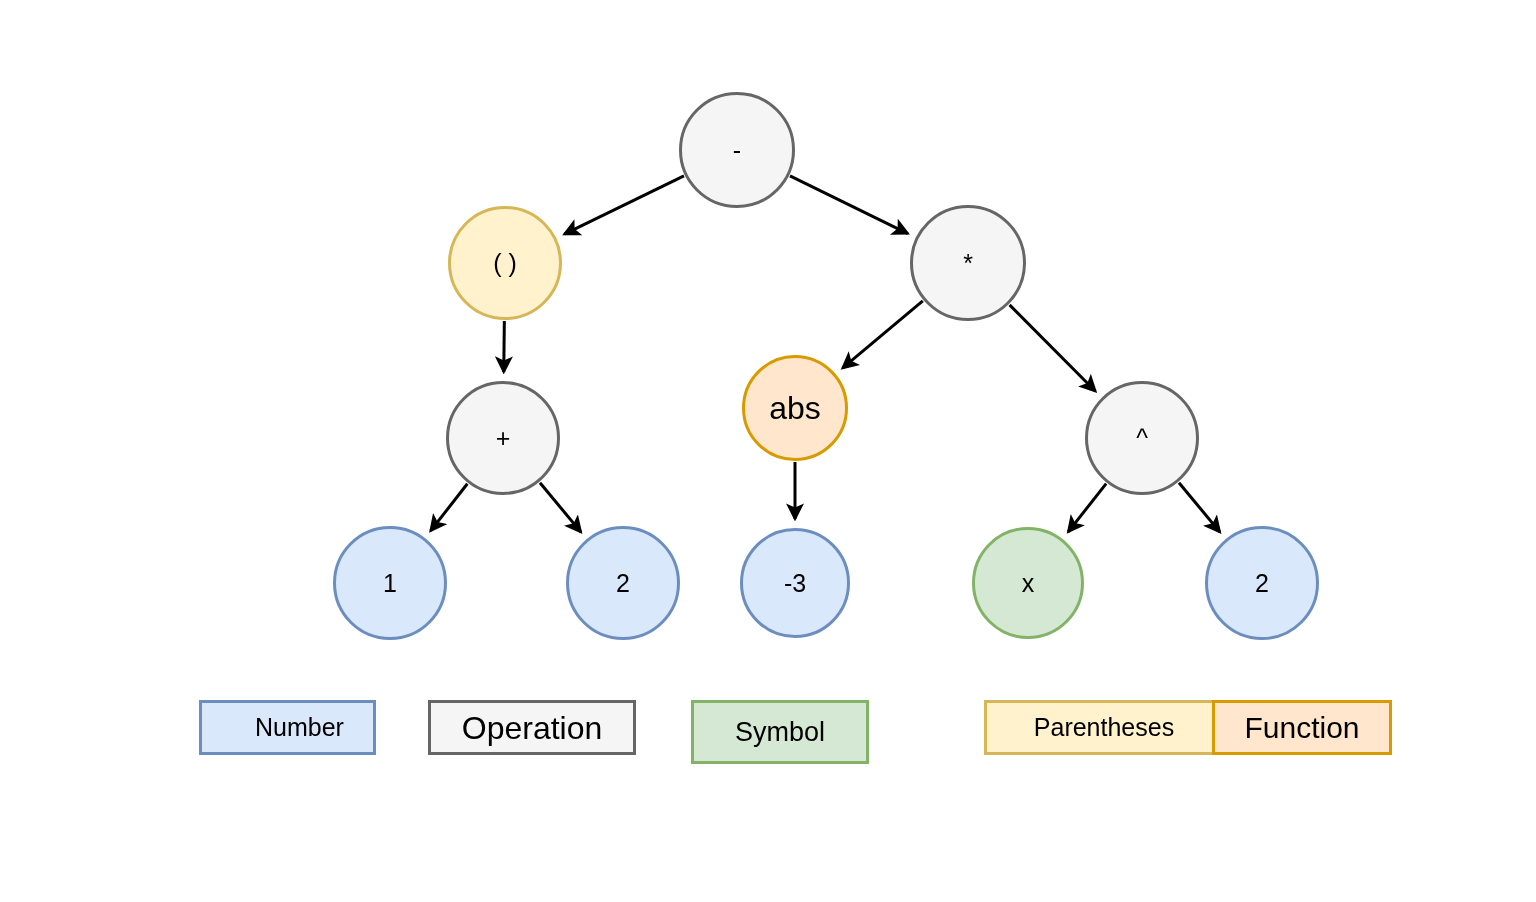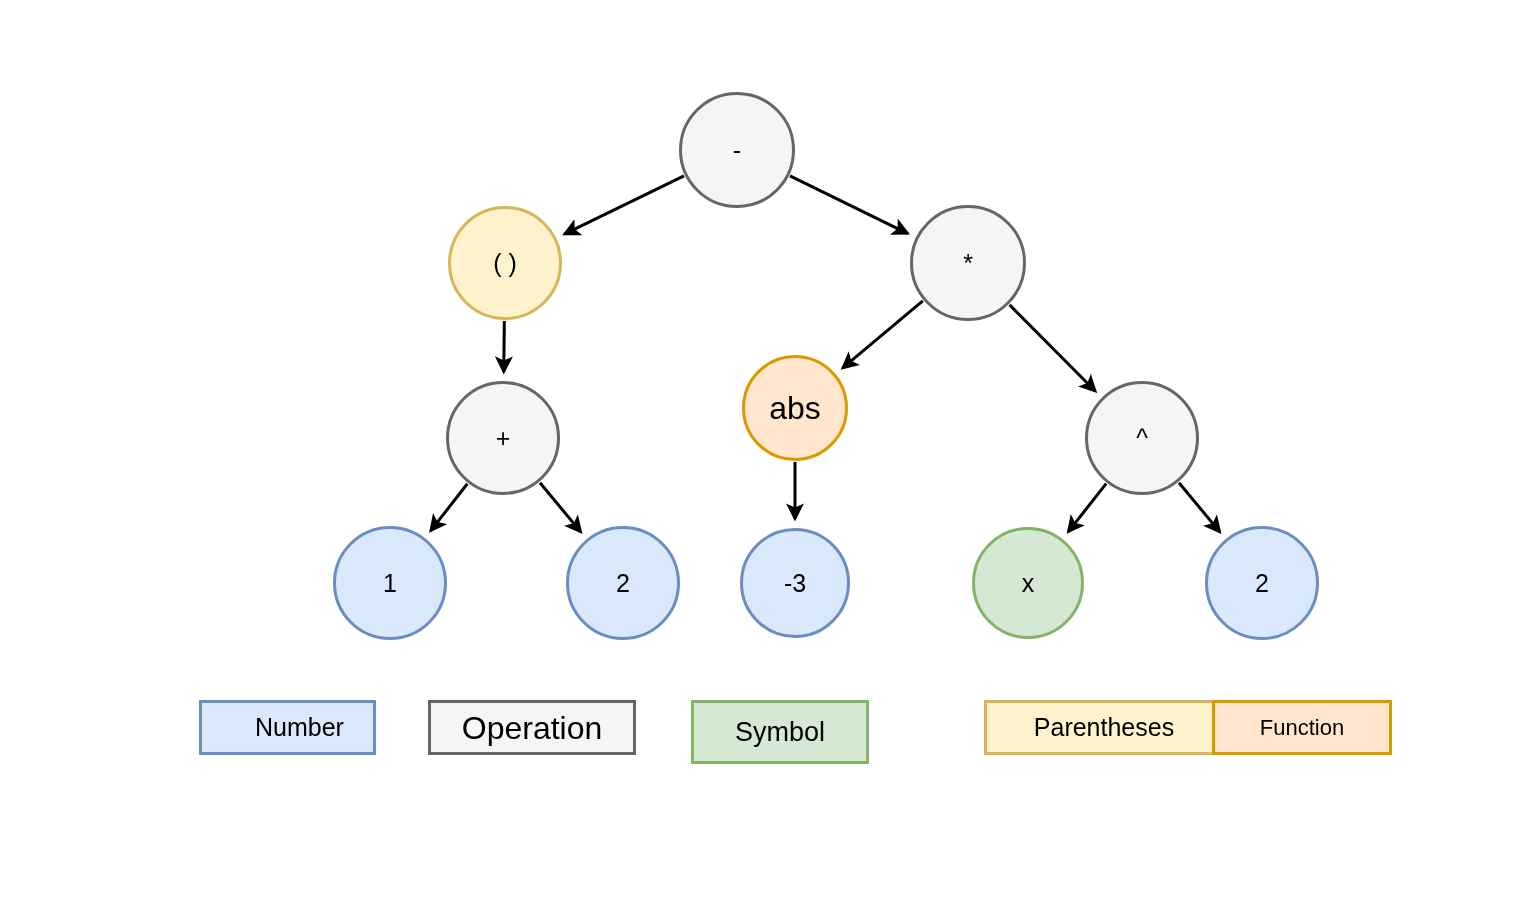--- a/index.html
+++ b/index.html
@@ -117,17 +117,17 @@
       </div>
       <div class="legend-item" style="left: 428px; top: 700px; width: 208px; height: 55px; background: rgb(245, 245, 245); border-color: rgb(102, 102, 102); font-size: 32px;">
         <span>Operation</span>
       </div>
       <div class="legend-item" style="left: 691px; top: 700px; width: 178px; height: 64px; background: rgb(213, 232, 212); border-color: rgb(130, 179, 102); font-size: 27px;">
         <span>Symbol</span>
       </div>
       <div class="legend-item" style="left: 956px; top: 700px; width: 240px; height: 55px; background: rgb(255, 242, 204); border-color: rgb(214, 182, 86); font-size: 25px; margin-left: 28px;">
         <span>Parentheses</span>
       </div>
-      <div class="legend-item" style="left: 1212px; top: 700px; width: 180px; height: 55px; background: rgb(255, 230, 204); border-color: rgb(215, 155, 0); font-size: 22px;">
+      <div class="legend-item" style="left: 1212px; top: 700px; width: 180px; height: 55px; background: rgb(255, 230, 204); border-color: rgb(215, 155, 0); font-size: 30px;">
         <span>Function</span>
       </div>
     </div>
 </div>
 
 </body></html>

